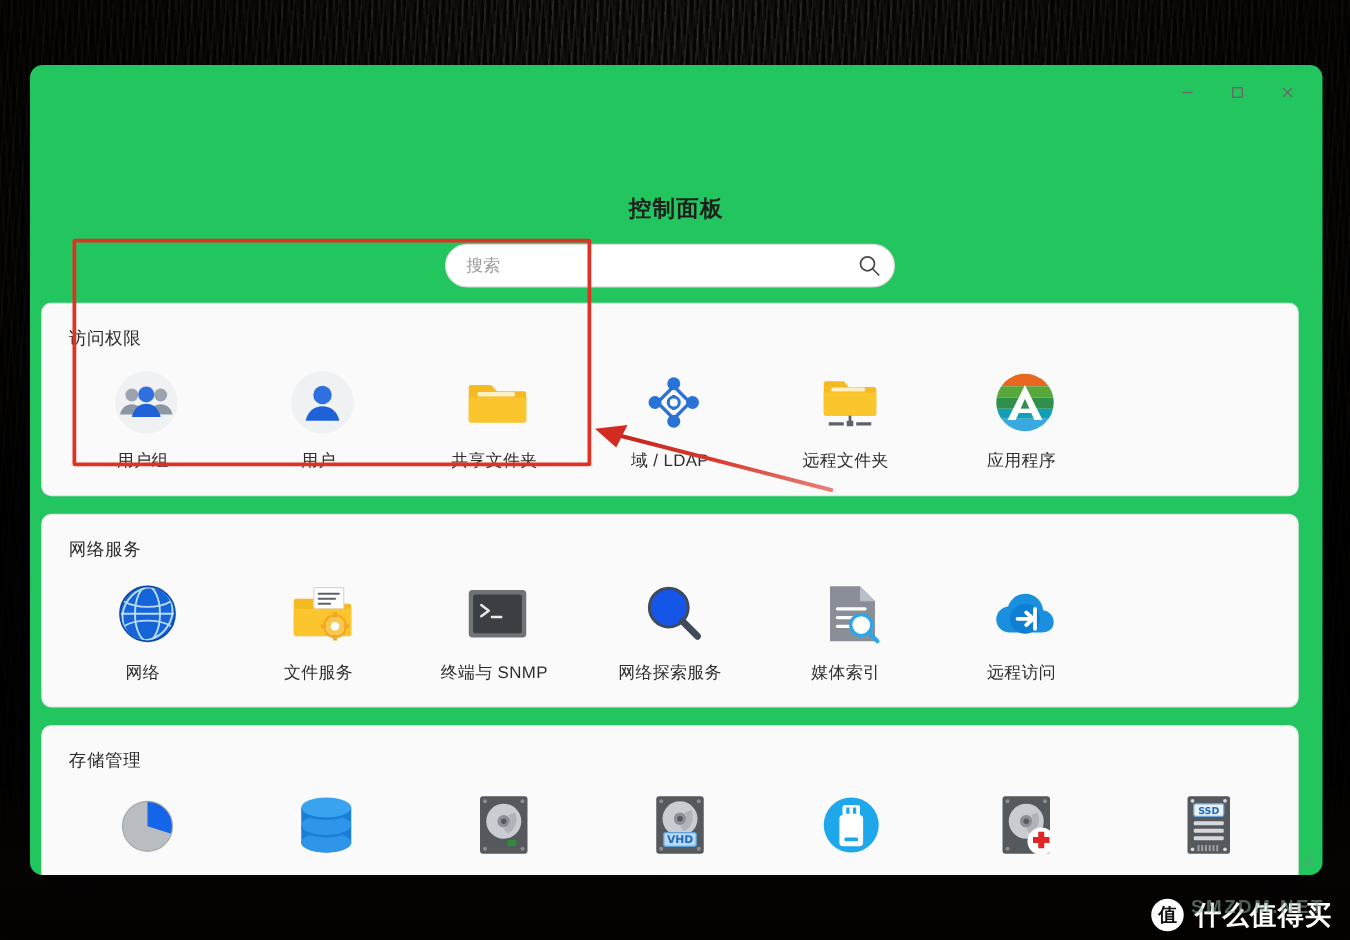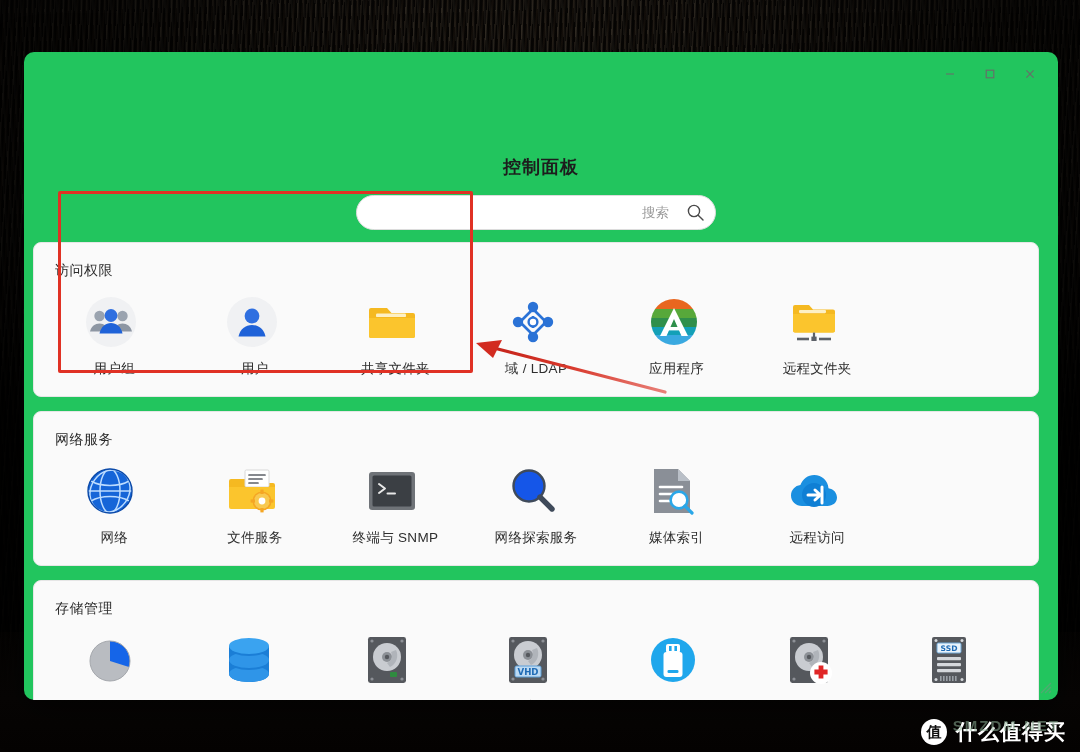--- a/index.html
+++ b/index.html
@@ -68,21 +68,21 @@
 
   
   .searchwrap{
     position:absolute;left:332px;top:143px;width:360px;height:35px;
     background:#fff;border:1px solid #dcdcdc;border-radius:18px;
     display:flex;align-items:center;box-sizing:border-box;
   }
   .search-input{
     flex:1;border:0;outline:0;background:transparent;
     font-family:"Liberation Sans","DejaVu Sans",sans-serif;
-    font-size:13.5px;color:#333;padding:0 6px 0 16px;height:33px;text-align:right;
+    font-size:13.5px;color:#333;padding:0 6px 0 16px;height:33px;
   }
   .search-input::placeholder{color:#9a9a9a;}
   .search-btn{
     width:40px;height:33px;display:flex;align-items:center;justify-content:center;
     color:#4a4a4a;
   }
 
   
   #content{position:absolute;left:0;top:190px;right:0;bottom:0;overflow:hidden;}
   .card{
@@ -95,21 +95,21 @@
     font-size:14px;color:#2b2b2b;letter-spacing:.5px;
   }
   .grid{
     display:grid;grid-template-columns:repeat(7,1fr);
     padding:46px 10px 16px 10px;
   }
   .tile{
     display:flex;flex-direction:column;align-items:center;justify-content:flex-start;
     padding:4px 0 2px 0;border-radius:6px;cursor:pointer;
   }
-  .tile .ico{width:58px;height:58px;display:flex;align-items:center;justify-content:flex-start;}
+  .tile .ico{width:58px;height:58px;display:flex;align-items:center;justify-content:flex-end;}
   .tile .lbl{
     margin-top:9px;font-size:13.5px;color:#2e2e2e;white-space:nowrap;letter-spacing:.3px;
   }
 
   
   #redbox{
     position:absolute;left:58px;top:191px;width:409px;height:176px;
     border:3px solid #e03124;border-radius:2px;pointer-events:none;
   }
   #arrow{position:absolute;left:460px;top:330px;width:230px;height:70px;pointer-events:none;}
@@ -236,54 +236,54 @@
               <circle cx="26" cy="41" r="5.2" fill="#2a72d6"></circle>
               <circle cx="26" cy="26" r="4.4" fill="#ffffff" stroke="#2a72d6" stroke-width="2.4"></circle>
             </svg>
           </div>
           <div class="lbl">域 / LDAP</div>
         </div>
 
         <div class="tile">
           <div class="ico">
             <svg width="52" height="52" viewBox="0 0 52 52">
+              <path d="M7 9h14l4 4.6h20a2 2 0 0 1 2 2v19a2 2 0 0 1-2 2H7a2 2 0 0 1-2-2V11a2 2 0 0 1 2-2z" fill="#f5b921"></path>
+              <rect x="11" y="14" width="27" height="3.2" rx="1.1" fill="#fdf0c4"></rect>
+              <path d="M5 18h42v16.6a2 2 0 0 1-2 2H7a2 2 0 0 1-2-2z" fill="#fbc52d"></path>
+              <line x1="26" y1="36.6" x2="26" y2="41" stroke="#5d6168" stroke-width="2.2"></line>
+              <rect x="23.4" y="40.6" width="5.2" height="4.4" fill="#5d6168"></rect>
+              <line x1="9" y1="43" x2="21" y2="43" stroke="#5d6168" stroke-width="2.6"></line>
+              <line x1="31" y1="43" x2="43" y2="43" stroke="#5d6168" stroke-width="2.6"></line>
+            </svg>
+          </div>
+          <div class="lbl">远程文件夹</div>
+        </div>
+
+        <div class="tile">
+          <div class="ico">
+            <svg width="52" height="52" viewBox="0 0 52 52">
               <defs>
                 <clipPath id="appclip">
                     <circle cx="26" cy="26" r="23"></circle>
                   </clipPath>
               </defs>
               <g clip-path="url(#appclip)">
                 <rect x="0" y="0" width="52" height="13" fill="#e8661f"></rect>
                 <rect x="0" y="13" width="52" height="9" fill="#57a83a"></rect>
                 <rect x="0" y="22" width="52" height="9" fill="#2f8f4b"></rect>
                 <rect x="0" y="31" width="52" height="8" fill="#13a0b7"></rect>
                 <rect x="0" y="39" width="52" height="13" fill="#3aa9e0"></rect>
                 <path d="M26 12 L40 40 H33.5 L26 23 L18.5 40 H12 Z" fill="#ffffff"></path>
                 <rect x="19" y="31" width="14" height="3.4" fill="#ffffff"></rect>
               </g>
             </svg>
           </div>
           <div class="lbl">应用程序</div>
         </div>
 
-        <div class="tile">
-          <div class="ico">
-            <svg width="52" height="52" viewBox="0 0 52 52">
-              <path d="M7 9h14l4 4.6h20a2 2 0 0 1 2 2v19a2 2 0 0 1-2 2H7a2 2 0 0 1-2-2V11a2 2 0 0 1 2-2z" fill="#f5b921"></path>
-              <rect x="11" y="14" width="27" height="3.2" rx="1.1" fill="#fdf0c4"></rect>
-              <path d="M5 18h42v16.6a2 2 0 0 1-2 2H7a2 2 0 0 1-2-2z" fill="#fbc52d"></path>
-              <line x1="26" y1="36.6" x2="26" y2="41" stroke="#5d6168" stroke-width="2.2"></line>
-              <rect x="23.4" y="40.6" width="5.2" height="4.4" fill="#5d6168"></rect>
-              <line x1="9" y1="43" x2="21" y2="43" stroke="#5d6168" stroke-width="2.6"></line>
-              <line x1="31" y1="43" x2="43" y2="43" stroke="#5d6168" stroke-width="2.6"></line>
-            </svg>
-          </div>
-          <div class="lbl">远程文件夹</div>
-        </div>
-
         <div></div>
       </div>
     </div>
 
     <div class="card">
       <div class="card-title">网络服务</div>
       <div class="grid">
 
         <div class="tile">
           <div class="ico">

